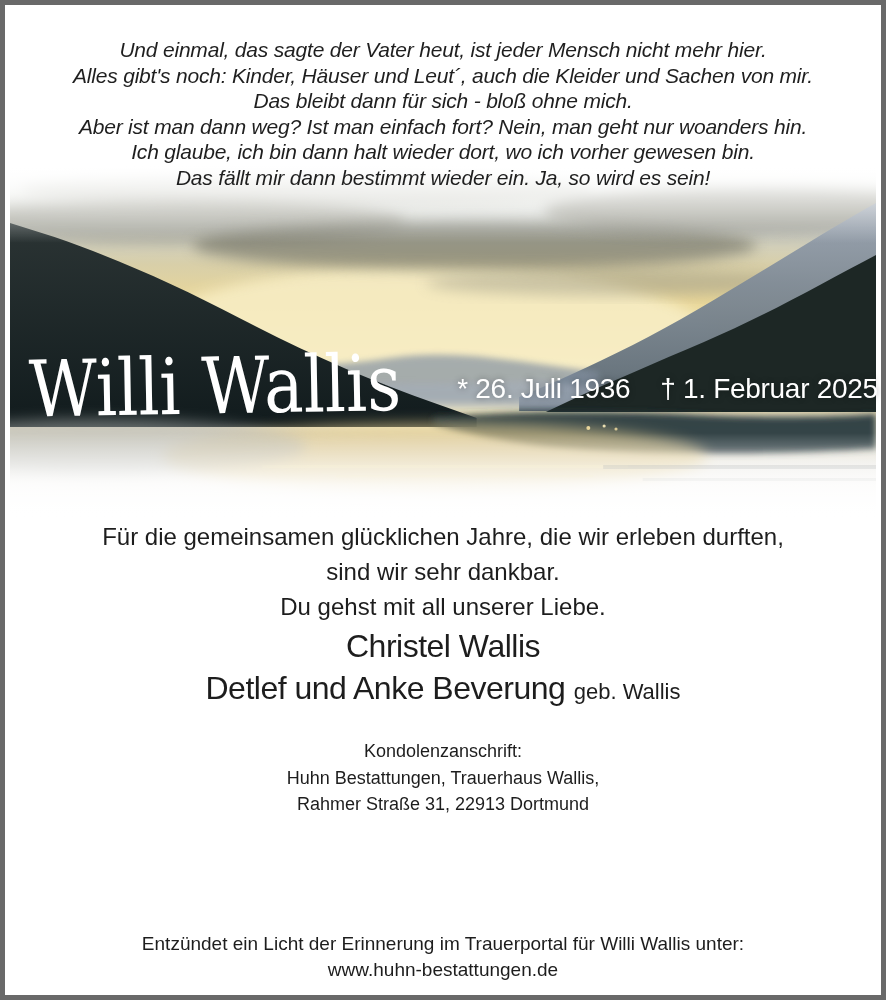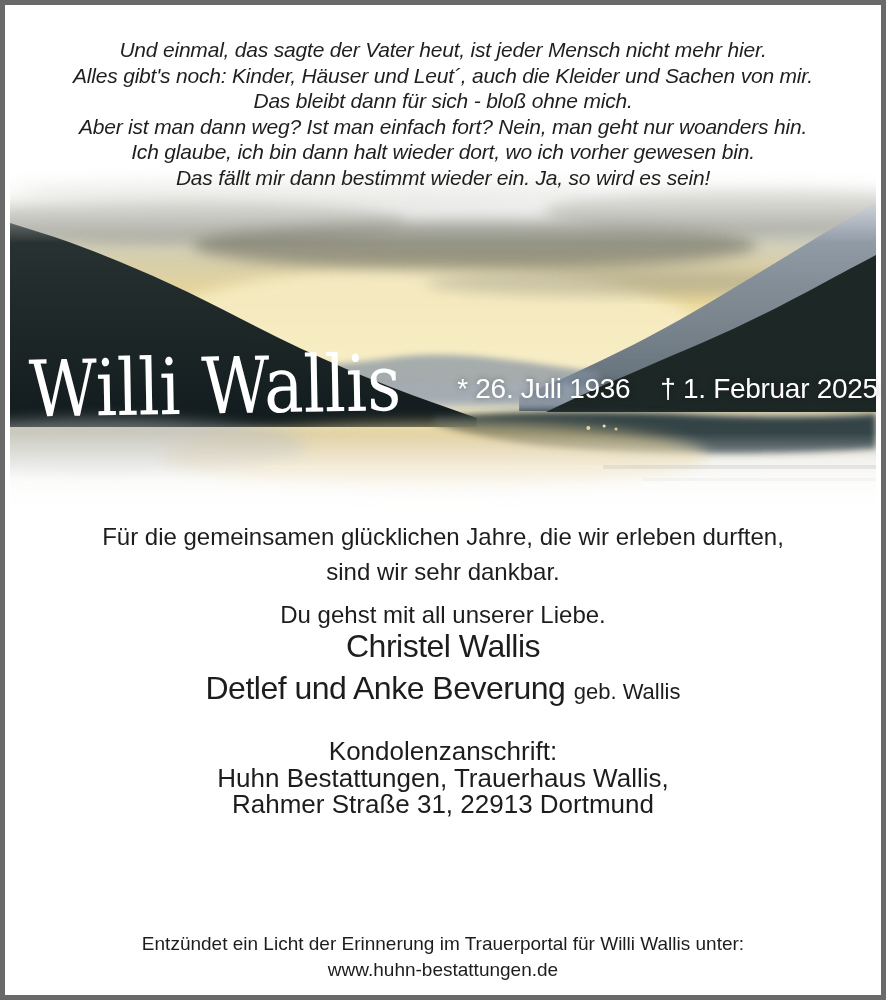--- a/index.html
+++ b/index.html
@@ -46,24 +46,24 @@
     color: #ffffff;
     font-size: 28px;
     letter-spacing: -0.3px;
     display: flex; gap: 30px; justify-content: center;
     text-shadow: 0 0 6px rgba(0,0,0,0.35);
     white-space: nowrap;
   }
   
   .section { position: absolute; left: 0; right: 0; text-align: center; color: #1d1d1d; }
   .tribute { top: 514px; font-size: 24px; line-height: 35px; }
-  .tribute .farewell { margin-top: 8px; }
+  .tribute .farewell { }
   .mourners { top: 620px; font-size: 32px; line-height: 42px; letter-spacing: -0.5px; }
   .mourners .suffix { font-size: 22px; letter-spacing: 0; }
-  .condolence { top: 733px; font-size: 26px; line-height: 26.5px; }
+  .condolence { top: 733px; font-size: 18px; line-height: 26.5px; }
   .funeral { top: 842px; font-size: 19px; line-height: 26px; }
   .memorial { top: 926px; font-size: 19px; line-height: 26px; }
 </style>
 </head>
 <body>
 
 <div class="frame">
 
   <div class="poem">
     <div>Und einmal, das sagte der Vater heut, ist jeder Mensch nicht mehr hier.</div>

